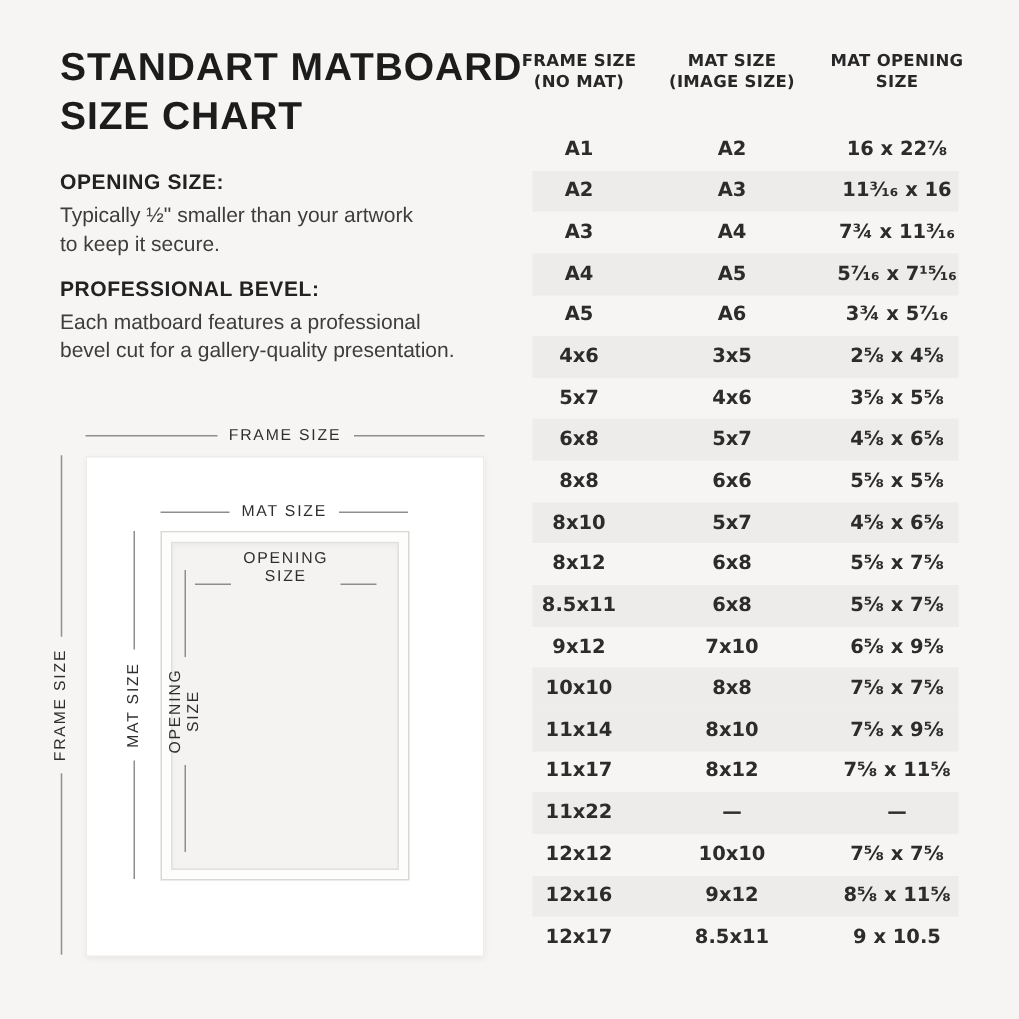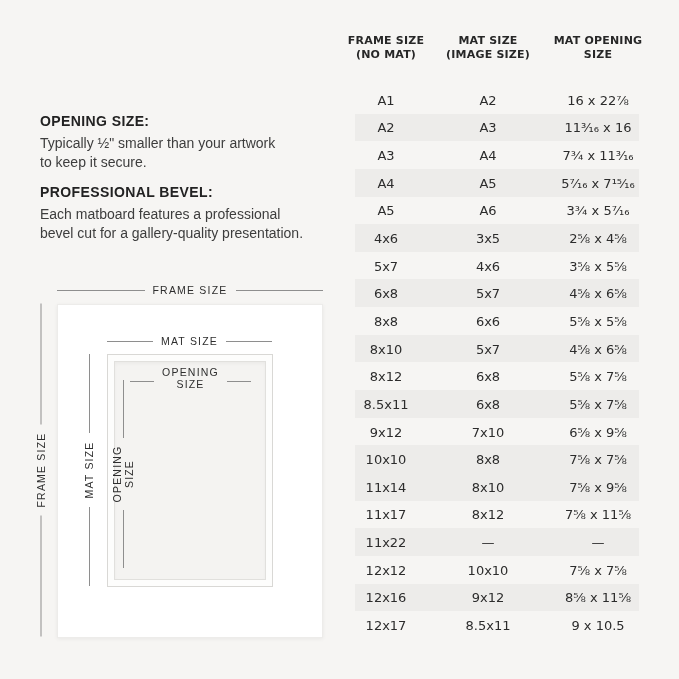--- a/index.html
+++ b/index.html
@@ -30,21 +30,21 @@
 
   
   .dlabel {
     font-size:10.5px; letter-spacing:1.2px; color:#2e2e2e;
     white-space:pre-line; text-align:center; line-height:12px;
   }
   .hlabel { position:absolute; display:flex; align-items:center; gap:8px; }
   .hlabel .ln { flex:1; height:1px; background:#8e8e8e; }
   .hlabel-frame { left:57px; top:284px; width:266px; }
   .hlabel-mat { left:107px; top:335px; width:165px; }
-  .hlabel-opening { left:130px; top:366px; width:121px; align-items:center; }
+  .hlabel-opening { left:130px; top:366px; width:121px; align-items:flex-end; }
   .hlabel-opening .ln { margin-top:6px; }
 
   .vlabel {
     position:absolute; display:flex; align-items:center; gap:8px;
     transform:rotate(-90deg);
   }
   .vlabel .ln { flex:1; height:1px; background:#8e8e8e; }
   .vlabel-frame { width:333px; left:-126px; top:464px; }
   .vlabel-mat { width:232px; left:-27px; top:464px; }
   .vlabel-opening { width:188px; left:29px; top:462px; }
@@ -69,36 +69,38 @@
   }
   .thead { position:relative; height:30px; }
   .th {
     position:absolute; top:0; transform:translateX(-50%);
     font-size:11px; font-weight:700; letter-spacing:0.2px; line-height:14px;
     color:#272727; white-space:pre; text-align:center;
   }
   .th.c0 { left:31px; }
   .th.c1 { left:133px; }
   .th.c2 { left:243px; }
-  .trows { position:absolute; left:0; right:0; top:52px; }
+  .trows { position:absolute; left:0; right:0; top:52px;font-weight:bold; }
   .trow { position:relative; height:27.65px; }
   .trow.striped { background:var(--stripe, #edecea); }
   .tcell {
     position:absolute; top:50%; transform:translate(-50%,-50%);
     font-size:13px; color:#2c2c2c; white-space:pre;
   }
   .tcell.c0 { left:31px; }
   .tcell.c1 { left:133px; }
   .tcell.c2 { left:243px; }
 </style>
 </head>
 <body>
 
 <div class="page" style="--bg: #f6f5f3; --stripe: #edecea;">
 
+  <div class="title">STANDART MATBOARD
+SIZE CHART</div>
 
   <div class="info-section sec-bevel">
     <p class="info-heading">PROFESSIONAL BEVEL:</p>
     <p class="info-body">Each matboard features a professional
 bevel cut for a gallery-quality presentation.</p>
   </div>
 
   <div class="info-section sec-opening">
     <p class="info-heading">OPENING SIZE:</p>
     <p class="info-body">Typically ½" smaller than your artwork

